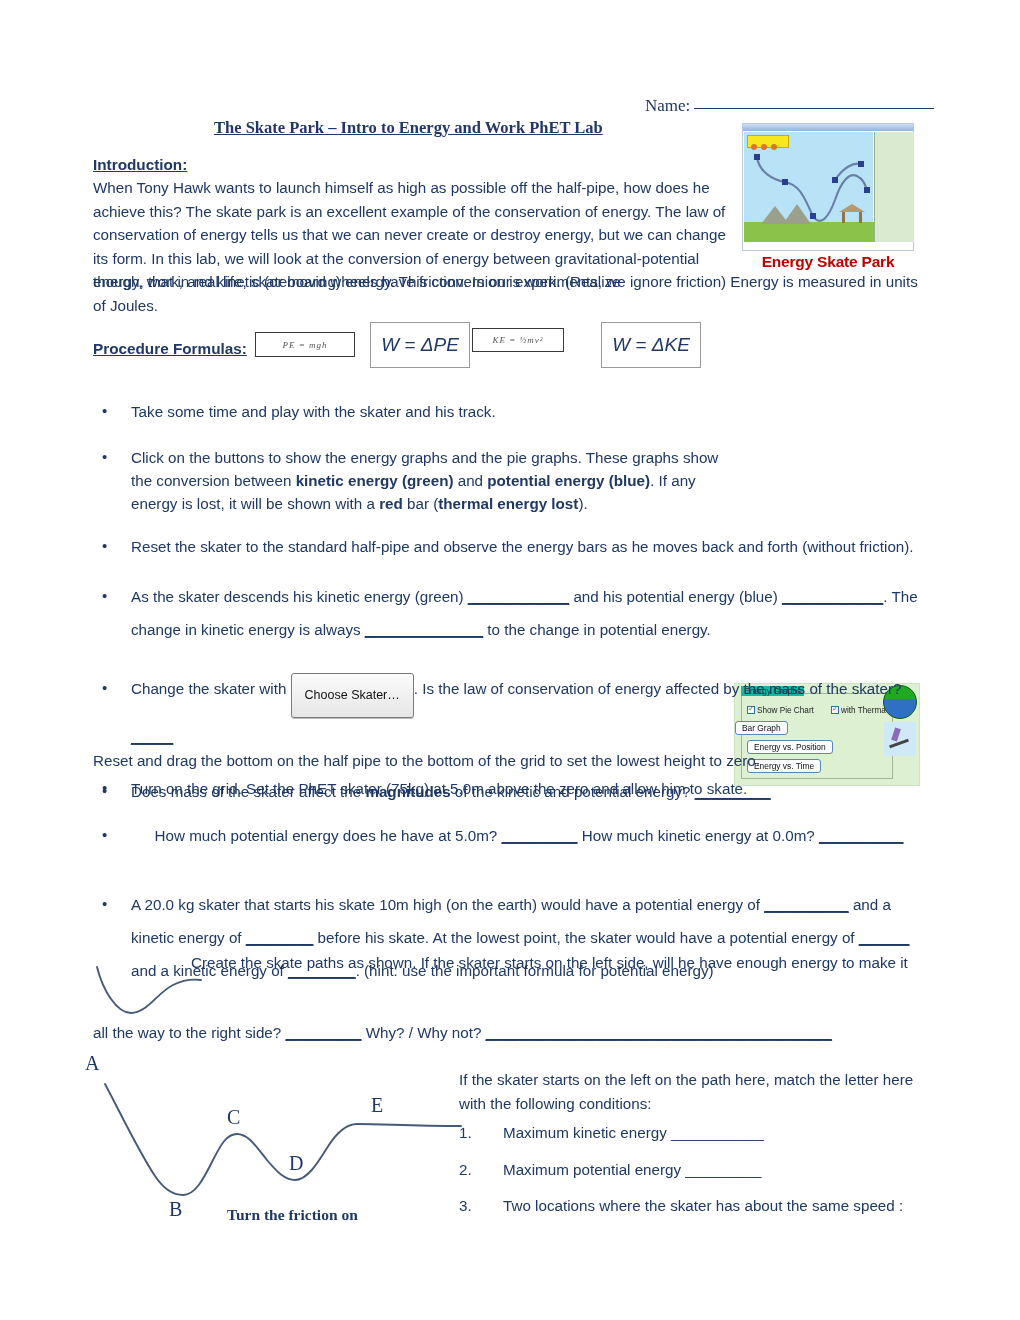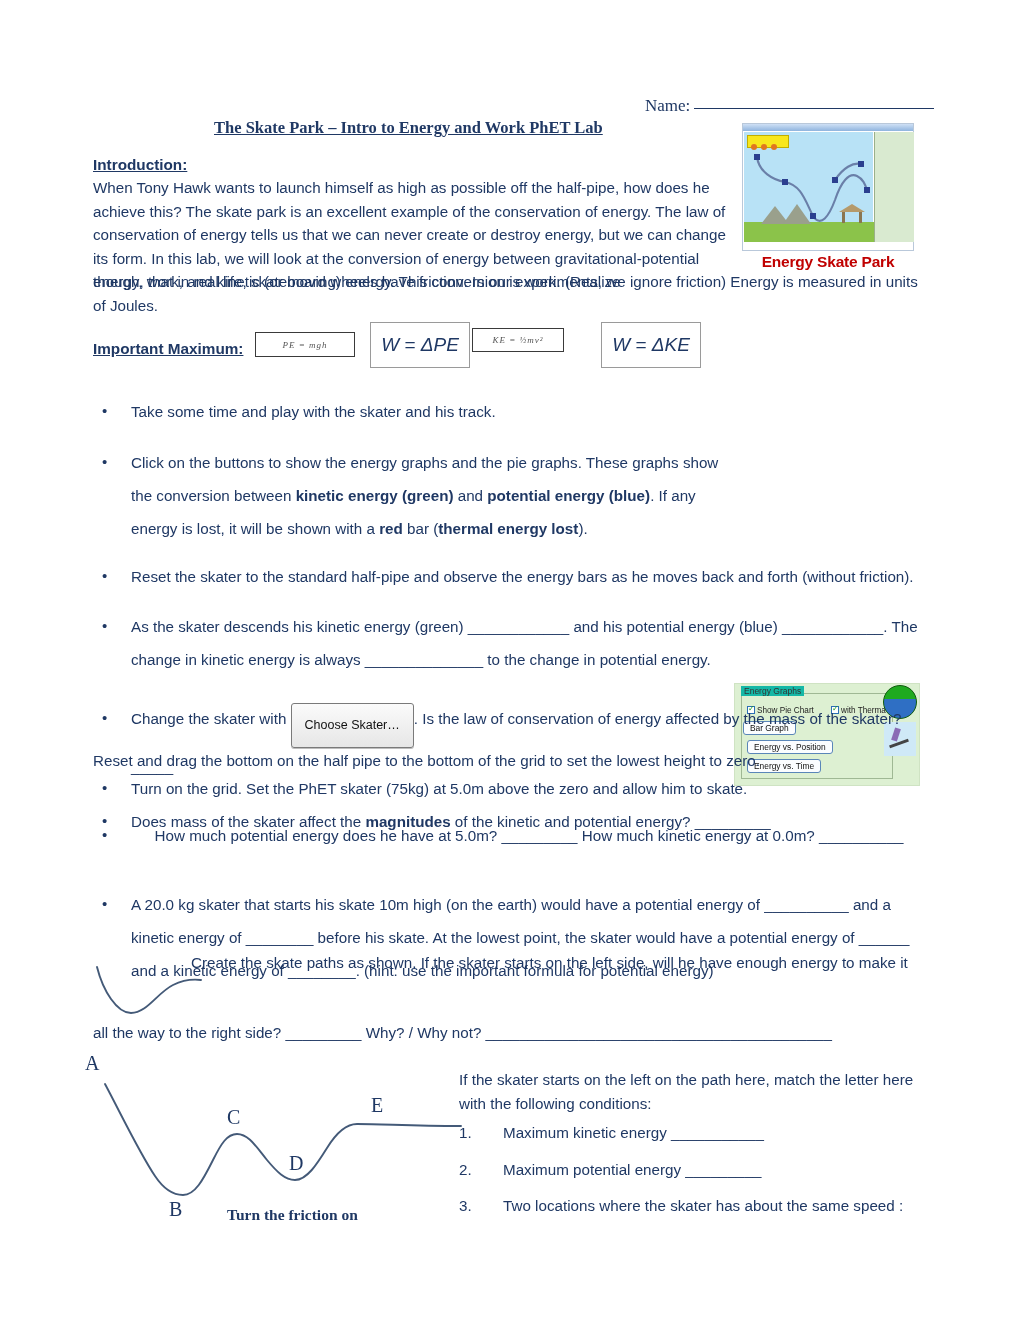--- a/index.html
+++ b/index.html
@@ -207,21 +207,21 @@
     margin: 0 0 0 0;
   }
   ul.bul > li:before {
     content: "\2022";
     position: absolute;
     left: 9px; top: -1px;
     font-size: 15px;
     color: #1F3864;
   }
 
-  .blank { letter-spacing: 0px; }
+  .blank { text-decoration: underline; letter-spacing: 0px; }
 
   
   .eg-panel {
     position: absolute;
     left: 641px; top: 299px;
     width: 186px; height: 103px;
     background: #ddf0d2;
     border: 1px solid #cfe3c3;
   }
   .eg-inner {
@@ -359,50 +359,50 @@
     </div>
     <div class="phet-caption">Energy Skate Park</div>
 
     <div class="intro-head">Introduction:</div>
     <div class="intro-body body-text">
       <span>When Tony Hawk wants to launch himself as high as possible off the half-pipe, how does he achieve this?  The skate park is an excellent example of the conservation of energy.  The law of conservation of energy tells us that we can never create or destroy energy, but we can change its form.  In this lab, we will look at the conversion of energy between </span><span class="ital">gravitational-potential</span><span> energy, work, and </span><span class="ital">kinetic</span><span> (or moving) energy.  This conversion is </span><span class="ital">work</span><span>.  (Realize</span>
     </div>
     <div class="intro-body2 body-text">though, that in real life, skateboard wheels have friction.  In our experiments, we ignore friction) Energy is measured in units of Joules.</div>
 
     <div class="formula-row">
-      <div class="formula-label">Important Maximum:</div>
+      <div class="formula-label">Procedure Formulas:</div>
       <div class="fbox small" id="fbox-pe">PE = mgh</div>
       <div class="fbox big" id="fbox-wpe">W = ΔPE</div>
       <div class="fbox small" id="fbox-ke">KE = ½mv²</div>
       <div class="fbox big" id="fbox-wke">W = ΔKE</div>
     </div>
 
     <div class="proc-row">
 
       <div class="eg-panel">
         <div class="eg-inner"></div>
         <div class="eg-legend">Energy Graphs</div>
         <div class="eg-check" style="left:12px; top:22px;">
           <span class="cb"></span><span>Show Pie Chart</span>
         </div>
         <div class="eg-check" style="left:96px; top:22px;">
           <span class="cb"></span><span>with Therma</span>
         </div>
-        <div class="eg-btn" style="left:8px; top:37px;">Bar Graph</div>
+        <div class="eg-btn" style="left:0; top:37px;">Bar Graph</div>
         <div class="eg-btn" style="left:12px; top:56px;">Energy vs. Position</div>
         <div class="eg-btn" style="left:12px; top:75px;">Energy vs. Time</div>
         <div class="eg-pie"></div>
         <div class="eg-skater"></div>
       </div>
 
       <ul class="bul body-text" style="margin-top:16px;">
         <li style="margin-bottom:22px;">
           <span>Take some time and play with the skater and his track.</span>
         </li>
-        <li style="margin-bottom:20px; width:640px; line-height:33px;">
+        <li style="margin-bottom:20px; width:640px; line-height:23px;">
           <span>Click on the buttons to show the energy graphs and the pie graphs.  These graphs show the conversion between </span><span class="bold ital">kinetic energy (green)</span><span> and </span><span class="bold ital">potential energy (blue)</span><span>.  If any energy is lost, it will be shown with a </span><span class="bold ital">red</span><span> bar (</span><span class="bold ital">thermal energy lost</span><span>).</span>
         </li>
         <li style="margin-bottom:22px;">
           <span>Reset the skater to the standard half-pipe and observe the energy bars as he moves back and forth (without friction).</span>
         </li>
         <li style="margin-bottom:24px; line-height:33px;">
           <span>As the skater descends his kinetic energy (green) </span><span class="blank">____________</span><span> and his potential energy (blue) </span><span class="blank">____________</span><span>.  The change in kinetic energy is always </span><span class="blank">______________</span><span> to the change in potential energy.</span>
         </li>
         <li style="margin-bottom:24px; line-height:38px;">
           <span>Change the skater with</span>

